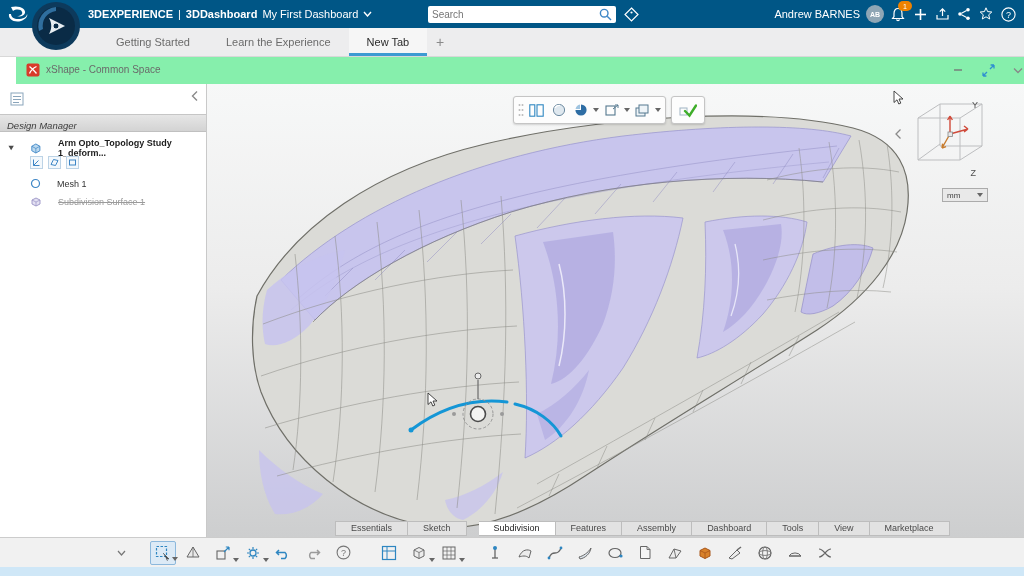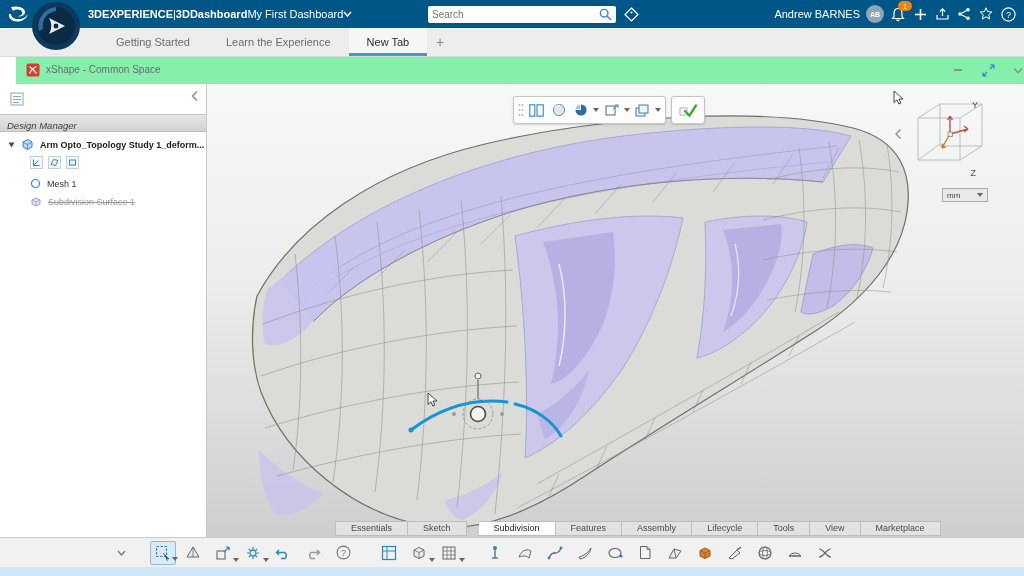--- a/index.html
+++ b/index.html
@@ -3,21 +3,21 @@
 <meta charset="utf-8">
 <style>
   html,body{margin:0;padding:0;background:#888;}
   #screen{position:relative;width:1024px;height:576px;background:#fff;overflow:hidden;
           font-family:"Liberation Sans",sans-serif;-webkit-font-smoothing:antialiased;}
   .abs{position:absolute;}
   svg{display:block;}
 
   
   .topbar{position:absolute;left:0;top:0;width:1024px;height:28px;background:#005686;z-index:30;}
-  .topbar .brand{position:absolute;left:88px;top:0;height:28px;display:flex;align-items:center;color:#fff;font-size:11px;}
+  .topbar .brand{position:absolute;left:88px;top:0;height:28px;display:flex;align-items:center;gap:5px;color:#fff;font-size:11px;}
   .brand .b{font-weight:bold;}
   .compass{position:absolute;left:31px;top:1px;width:50px;height:50px;z-index:40;}
   .search-wrap{position:absolute;left:428px;top:6px;width:188px;height:17px;background:#fff;border-radius:2px;display:flex;align-items:center;}
   .search-wrap input{flex:1;border:none;outline:none;background:transparent;font-size:10px;color:#444;padding:0 4px;font-family:"Liberation Sans",sans-serif;}
   .tb-right{position:absolute;right:8px;top:0;height:28px;display:flex;align-items:center;gap:6px;}
   .tb-right .uname{color:#fff;font-size:11px;white-space:nowrap;}
   .avatar{width:18px;height:18px;border-radius:50%;background:#8fa6b5;color:#fff;font-size:7px;font-weight:bold;display:flex;align-items:center;justify-content:center;}
   .tb-ic{position:relative;width:16px;height:16px;display:flex;align-items:center;justify-content:center;cursor:pointer;}
   .badge{position:absolute;top:-5px;right:-6px;min-width:10px;height:10px;border-radius:5px;background:#ef8200;color:#fff;font-size:7px;display:flex;align-items:center;justify-content:center;padding:0 2px;}
 
@@ -30,21 +30,21 @@
 
   
   .winhead{position:absolute;left:16px;top:56px;width:1024px;height:28px;background:#86efac;border-bottom:1px solid #e2e2e2;}
   .winhead .title{position:absolute;left:30px;top:8px;font-size:10px;color:#6a6a6a;}
   .win-ic{position:absolute;top:7px;width:16px;height:14px;display:flex;align-items:center;justify-content:center;cursor:pointer;}
 
   
   .panel{position:absolute;left:0;top:84px;width:207px;height:453px;background:#fff;border-right:1px solid #c9c9c9;box-sizing:border-box;}
   .panel-strip{position:absolute;left:0;top:30px;width:100%;height:18px;background:linear-gradient(#e6e6e6,#d3d3d3);border-top:1px solid #c6c6c6;border-bottom:1px solid #c0c0c0;box-sizing:border-box;}
   .panel-strip span{font-size:9.5px;color:#3c3c3c;margin-left:7px;line-height:16px;display:inline-block;font-style:italic;}
-  .tree-row{position:absolute;display:flex;align-items:center;gap:6px;font-size:9px;color:#333;}
+  .tree-row{position:absolute;display:flex;align-items:center;gap:16px;font-size:9px;color:#333;}
   .mini-ic{width:13px;height:13px;border:1px solid #bcd3e6;background:#f3f8fc;display:flex;align-items:center;justify-content:center;box-sizing:border-box;cursor:pointer;}
 
   
   .viewport{position:absolute;left:207px;top:84px;width:817px;height:453px;
             background:linear-gradient(180deg,#f7f8f8 0%,#ececec 45%,#cdcecf 100%);overflow:hidden;}
   .ftb{position:absolute;left:306px;top:12px;display:flex;gap:5px;z-index:5;}
   .ftb-panel{background:#fdfdfd;border:1px solid #c5c5c5;border-radius:3px;box-shadow:0 1px 2px rgba(0,0,0,.15);display:flex;align-items:center;height:26px;padding:0 4px;gap:3px;}
   .ftb-ic{width:19px;height:19px;display:flex;align-items:center;justify-content:center;cursor:pointer;}
   .caret{width:0;height:0;border-left:3px solid transparent;border-right:3px solid transparent;border-top:4px solid #666;}
   .triad{position:absolute;right:26px;top:12px;width:92px;height:84px;}
@@ -363,21 +363,21 @@
       <span>mm</span>
       <span class="caret"></span>
     </div>
 
     <div class="atabs">
       <span class="atab">Essentials</span>
       <span class="atab">Sketch</span>
       <span class="atab active">Subdivision</span>
       <span class="atab">Features</span>
       <span class="atab">Assembly</span>
-      <span class="atab">Lifecycle</span>
+      <span class="atab">Dashboard</span>
       <span class="atab">Tools</span>
       <span class="atab">View</span>
       <span class="atab">Marketplace</span>
     </div>
 
     <svg class="cursor" style="left:686px;top:6px" width="11" height="15" viewBox="0 0 11 15">
       <path d="M1 1 L1 12.5 L4 9.8 L5.8 14 L7.8 13.1 L6 9 L10 9 Z" fill="#fff" stroke="#333" stroke-width="0.9"></path>
     </svg>
     <svg class="cursor" style="left:220px;top:308px" width="11" height="15" viewBox="0 0 11 15">
       <path d="M1 1 L1 12.5 L4 9.8 L5.8 14 L7.8 13.1 L6 9 L10 9 Z" fill="#fff" stroke="#333" stroke-width="0.9"></path>

